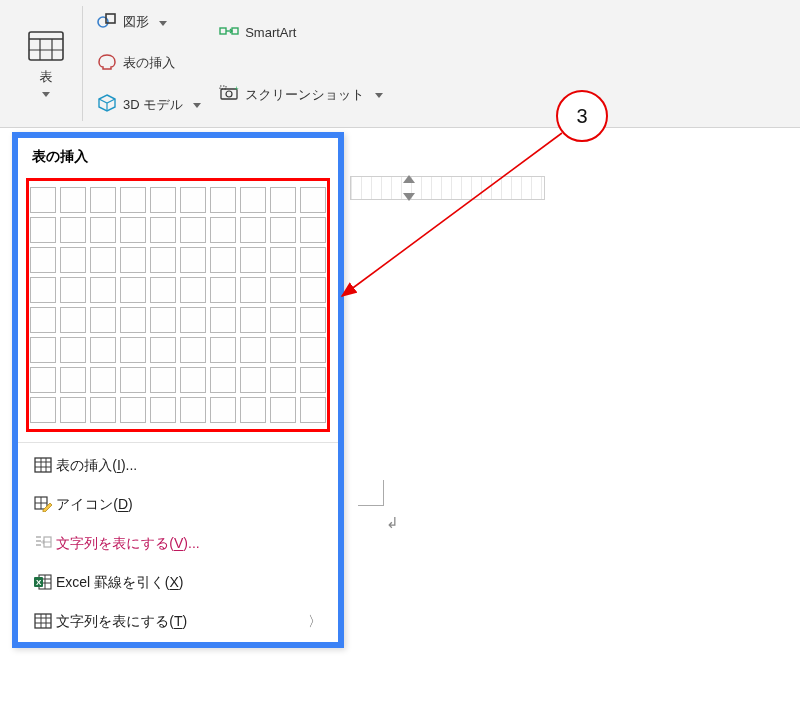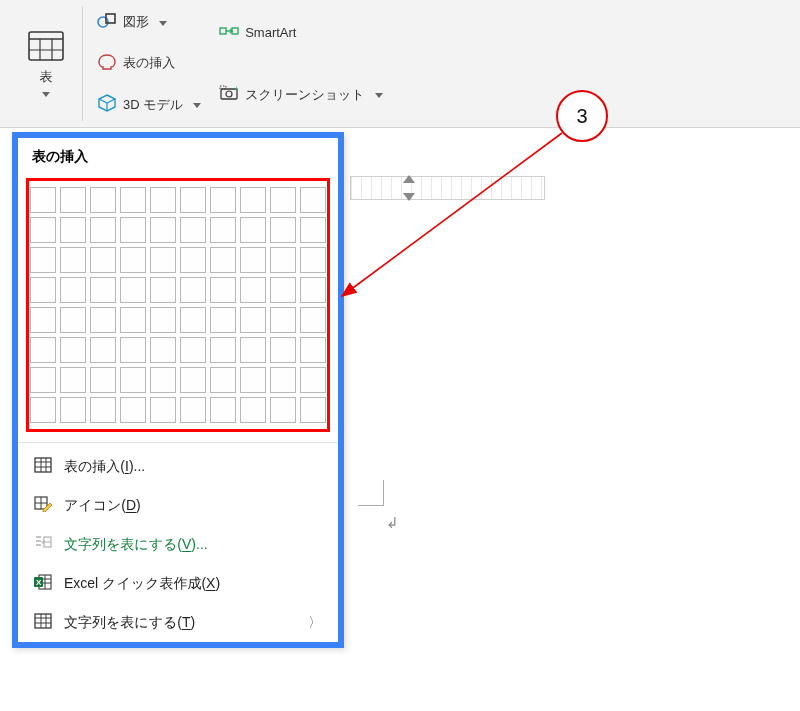--- a/index.html
+++ b/index.html
@@ -100,28 +100,28 @@
     border: 1px solid #b7b7b7;
     background: #fefefe;
   }
   .dropdown-sep {
     height: 1px;
     background: #e2e2e2;
     margin: 4px 0;
   }
   .menu-item {
     display: flex;
-    align-items: center;
-    gap: 12px;
+    align-items: flex-start;
+    gap: 4px;
     padding: 10px 16px;
     font-size: 14px;
     color: #222;
     cursor: default;
   }
-  .menu-item.disabled { color: #15803d; }
+  .menu-item.disabled { color: #be185d; }
   .menu-item .chev { margin-left: auto; color: #666; }
   .underline-hotkey {
     text-decoration: underline;
     text-underline-offset: 2px;
   }
 
   
   .ruler {
     position: absolute;
     left: 350px;
@@ -390,21 +390,21 @@
     <span>
       <svg width="18" height="16" viewBox="0 0 18 16">
         <rect x="5" y="1" width="12" height="14" fill="none" stroke="#3a3a3a" stroke-width="1.1"></rect>
         <line x1="5" y1="5" x2="17" y2="5" stroke="#3a3a3a"></line>
         <line x1="5" y1="9" x2="17" y2="9" stroke="#3a3a3a"></line>
         <line x1="11" y1="1" x2="11" y2="15" stroke="#3a3a3a"></line>
         <rect x="0" y="3" width="9" height="10" rx="1" fill="#1f7244"></rect>
         <text x="2" y="11" font-size="8" fill="#fff" font-weight="bold">X</text>
       </svg>
     </span>
-    <span><span>Excel クイック表作成(</span><span class="underline-hotkey">X</span><span>)</span></span>
+    <span><span>Excel 罫線を引く(</span><span class="underline-hotkey">X</span><span>)</span></span>
   </div>
 
   <div class="menu-item">
     <span>
       <svg width="18" height="16" viewBox="0 0 18 16">
         <rect x="1" y="1" width="16" height="14" fill="none" stroke="#3a3a3a" stroke-width="1.3"></rect>
         <line x1="1" y1="5" x2="17" y2="5" stroke="#3a3a3a"></line>
         <line x1="1" y1="10" x2="17" y2="10" stroke="#3a3a3a"></line>
         <line x1="7" y1="1" x2="7" y2="15" stroke="#3a3a3a"></line>
         <line x1="12" y1="1" x2="12" y2="15" stroke="#3a3a3a"></line>

